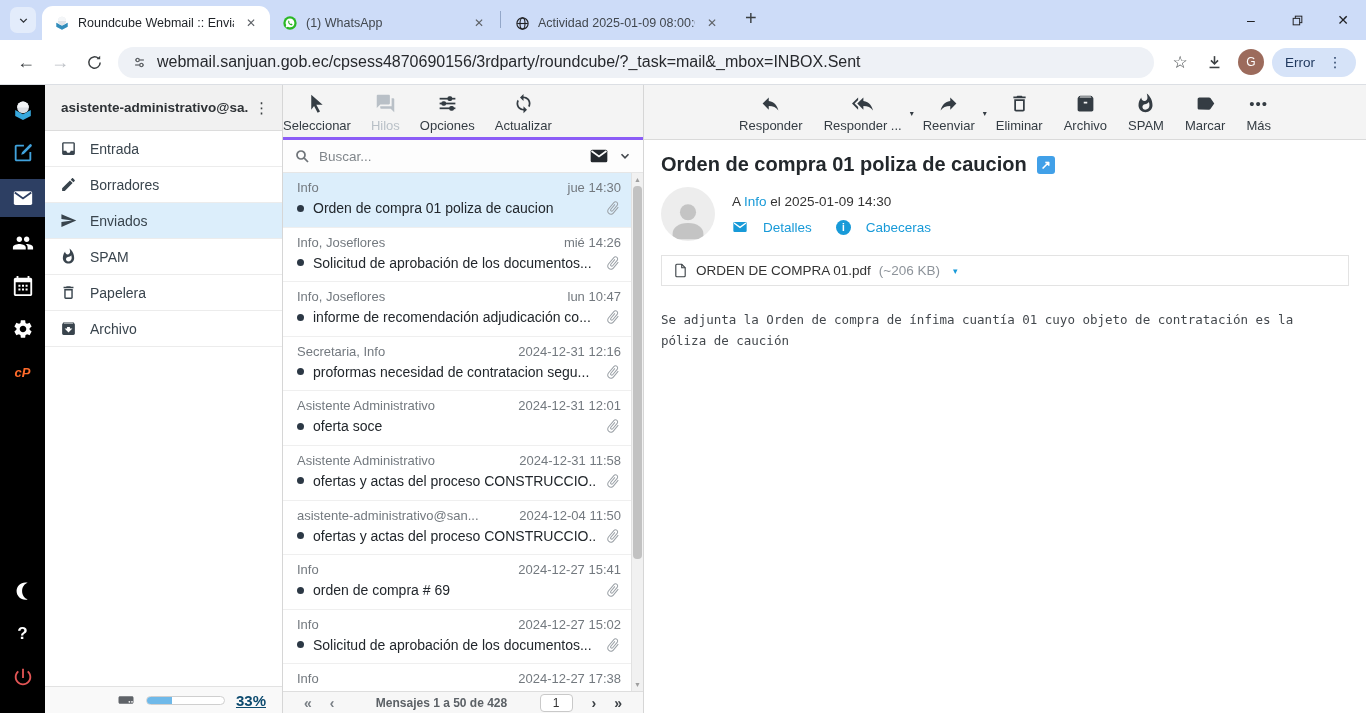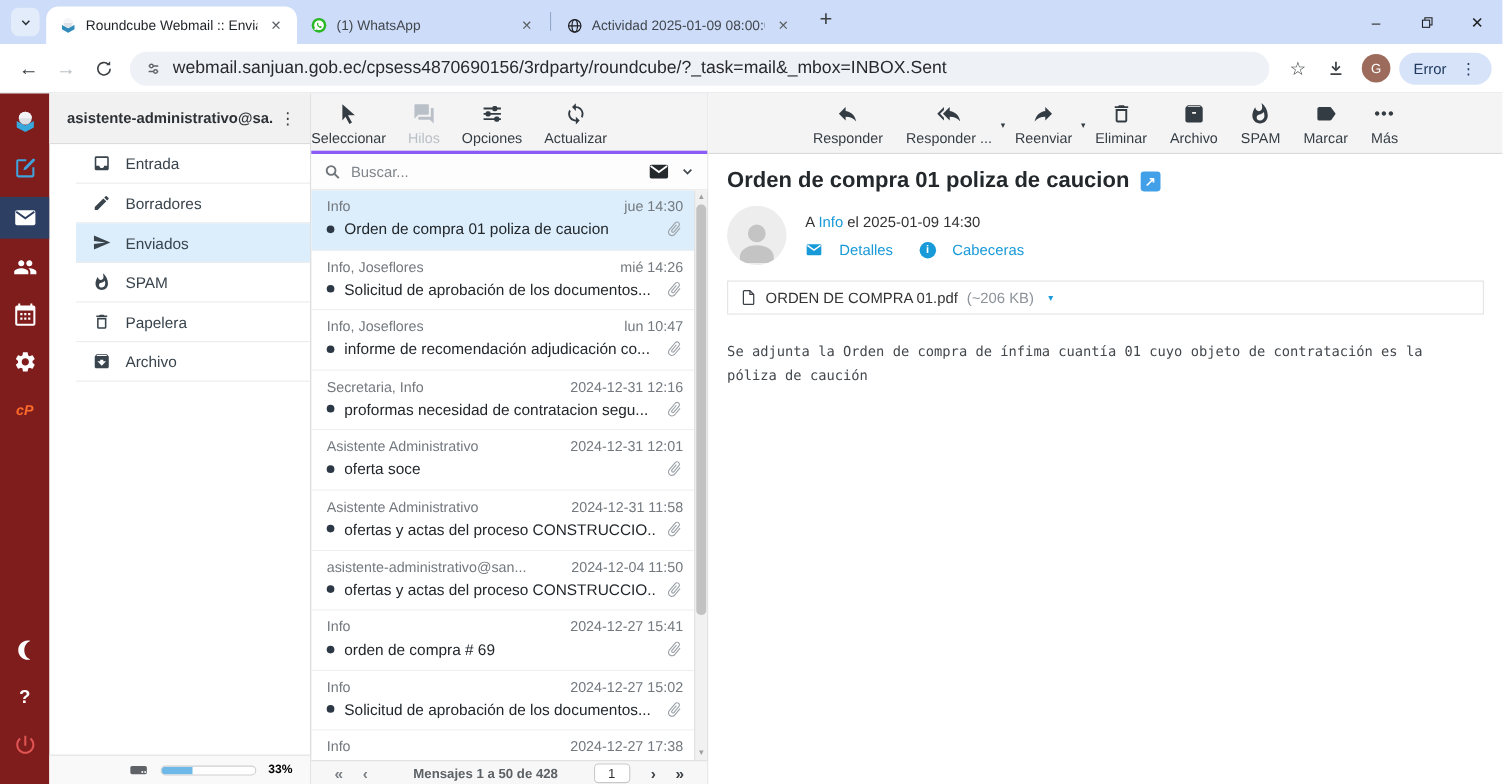--- a/index.html
+++ b/index.html
@@ -25,41 +25,41 @@
   .urlbar { flex:1; height:31px; background:#eef1f6; border-radius:16px; display:flex; align-items:center; padding:0 14px; gap:10px; margin:0 8px 0 6px; }
   .urltext { font-size:16px; color:#27292d; white-space:nowrap; overflow:hidden; }
   .navico { width:32px; height:32px; display:flex; align-items:center; justify-content:center; color:#3c4043; font-size:17px; }
   .avatar { width:26px; height:26px; border-radius:50%; background:#9c6b5c; color:#fff; font-size:12px; display:flex; align-items:center; justify-content:center; margin:0 6px; }
   .errorpill { height:29px; border-radius:15px; background:#d6e3f8; display:flex; align-items:center; gap:7px; padding:0 8px 0 13px; color:#20395f; font-size:13.5px; }
   .errorpill .kebab { font-size:14px; letter-spacing:0; color:#20395f; }
 
   
   .app { display:flex; height:628px; }
 
-  .rail { width:45px; background:#7f1d1d; display:flex; flex-direction:column; align-items:center; padding:8px 0 10px; }
+  .rail { width:45px; background:#000000; display:flex; flex-direction:column; align-items:center; padding:8px 0 10px; }
   .railitem { width:45px; height:34px; display:flex; align-items:center; justify-content:center; color:#f2f4f7; margin-bottom:9px; }
   .railitem.selected { background:#2d3f63; height:38px; }
   .railitem svg { width:22px; height:22px; }
   .rail .spacer { flex:1; }
   .cp { font-style:italic; font-weight:bold; font-size:13px; color:#ff6b2b; }
   .qmark { font-weight:bold; font-size:17px; color:#fff; }
 
   .folders { width:238px; border-right:1px solid #d6d6d6; display:flex; flex-direction:column; background:#fff; }
   .acct { height:46px; background:#f1f1f1; border-bottom:1px solid #dcdcdc; display:flex; align-items:center; padding:0 8px 0 16px; }
   .acct .name { flex:1; font-weight:bold; font-size:13.5px; color:#2e3236; white-space:nowrap; overflow:hidden; }
   .kebab { color:#3c4043; font-size:15px; padding:0 6px; letter-spacing:-1px; }
-  .folderlist { flex:1;margin-left:24px; }
+  .folderlist { flex:1; }
   .folder { height:36px; display:flex; align-items:center; gap:13px; padding:0 15px; border-bottom:1px solid #ececec; font-size:14px; color:#39444d; }
   .folder svg { width:17px; height:17px; color:#39444d; }
   .folder.selected { background:#dceefb; }
   .quota { height:27px; border-top:1px solid #e2e2e2; background:#f9f9f9; display:flex; align-items:center; gap:11px; padding:0 16px 0 72px; }
   .quota svg { width:18px; height:18px; color:#5f6368; flex:none; }
   .qbar { flex:1; height:9px; border:1px solid #cfcfcf; border-radius:5px; background:#fff; overflow:hidden; }
   .qfill { height:100%; background:#6fb9e9; }
-  .qpct { font-size:11px; font-weight:bold; color:#000000; }
+  .qpct { font-size:15px; font-weight:bold; color:#0c4a6e;text-decoration:underline; }
 
   
   .listpanel { width:361px; border-right:1px solid #d6d6d6; display:flex; flex-direction:column; }
   .toolbar { height:55px; background:#f4f4f4; border-bottom:3px solid #8b5cf6; display:flex; justify-content:flex-start; gap:20px; padding-top:8px; }
   .tbtn { display:flex; flex-direction:column; align-items:center; gap:4px; color:#343c43; font-size:13px; position:relative; }
   .tbtn svg { width:21px; height:21px; }
   .tbtn.disabled { color:#b9c0c7; }
   .tbtn .caret { position:absolute; right:-12px; top:16px; font-size:8px; color:#343c43; }
 
   .searchrow { height:33px; border-bottom:1px solid #e6e6e6; background:#fdfdfd; display:flex; align-items:center; gap:9px; padding:0 11px; }

